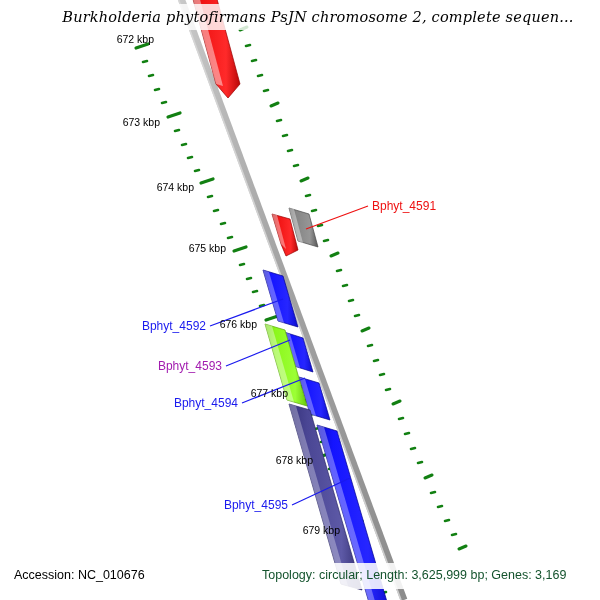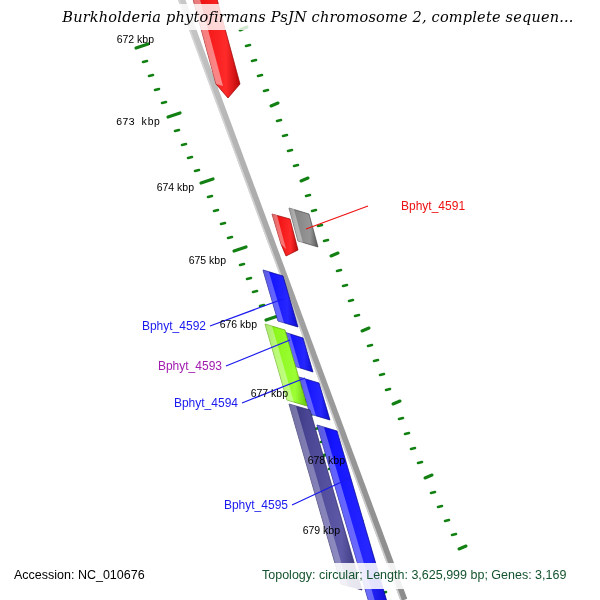--- a/index.html
+++ b/index.html
@@ -83,21 +83,21 @@
   }
 
   
   .gene-label {
     position: absolute;
     font-size: 12px;
     white-space: nowrap;
     transform: translateY(-50%);
   }
   .gene-label.left  { transform: translate(-100%, -50%); }
-  .gene-label.right { transform: translate(0, -50%); margin-left: 29px; }
+  .gene-label.right { transform: translate(0, -50%); }
 </style>
 </head>
 <body>
 
 <div id="stage">
 
   <svg id="canvas-layer" viewBox="0 0 600 600" xmlns="http://www.w3.org/2000/svg">
 
     <defs>
       <linearGradient id="gBlue" x1="0" y1="0" x2="1" y2="0">
@@ -276,26 +276,26 @@
       <line x1="306" y1="229" x2="368" y2="206" stroke="#ee1111" stroke-width="1.2"></line>
       <line x1="283" y1="299" x2="210" y2="326" stroke="#1a1aee" stroke-width="1.2"></line>
       <line x1="290" y1="340" x2="226" y2="366" stroke="#1a1aee" stroke-width="1.2"></line>
       <line x1="305" y1="378" x2="242" y2="403" stroke="#1a1aee" stroke-width="1.2"></line>
       <line x1="350" y1="478" x2="292" y2="505" stroke="#1a1aee" stroke-width="1.2"></line>
     </g>
   </svg>
 
   <div>
     <div class="tick-label" style="left:130px; top:39px;margin-left:24px;">672 kbp</div>
-    <div class="tick-label" style="left:160px; top:122px;font-family:Liberation Mono, monospace;">673 kbp</div>
+    <div class="tick-label" style="left:160px; top:122px;">673 kbp</div>
     <div class="tick-label" style="left:194px; top:187px;">674 kbp</div>
-    <div class="tick-label" style="left:226px; top:260px;">675 kbp</div>
+    <div class="tick-label" style="left:226px; top:248px;">675 kbp</div>
     <div class="tick-label" style="left:257px; top:324px;">676 kbp</div>
     <div class="tick-label" style="left:288px; top:393px;padding-left:30px;">677 kbp</div>
-    <div class="tick-label" style="left:313px; top:460px;margin-left:32px;">678 kbp</div>
+    <div class="tick-label" style="left:313px; top:460px;">678 kbp</div>
     <div class="tick-label" style="left:340px; top:530px;text-align:center;">679 kbp</div>
   </div>
 
   <div>
     <div class="gene-label right" style="left:372px; top:206px; color:#ee1111;">Bphyt_4591</div>
     <div class="gene-label left" style="left:206px; top:326px; color:#1a1aee;text-align:right;">Bphyt_4592</div>
     <div class="gene-label left" style="left:222px; top:366px; color:#a21caf;">Bphyt_4593</div>
     <div class="gene-label left" style="left:238px; top:403px; color:#1a1aee;">Bphyt_4594</div>
     <div class="gene-label left" style="left:288px; top:505px; color:#1a1aee;">Bphyt_4595</div>
   </div>

